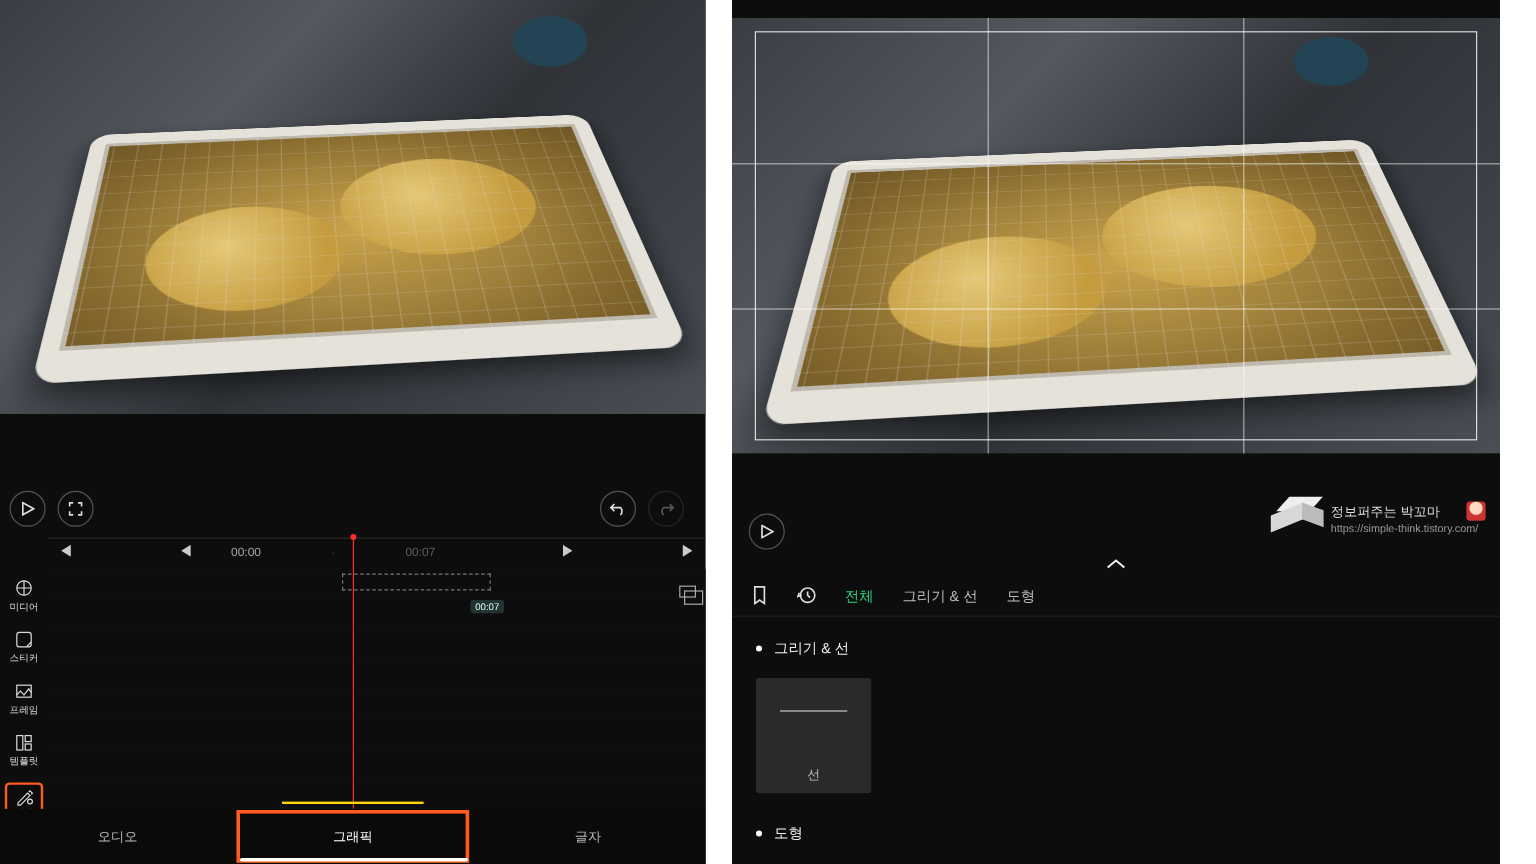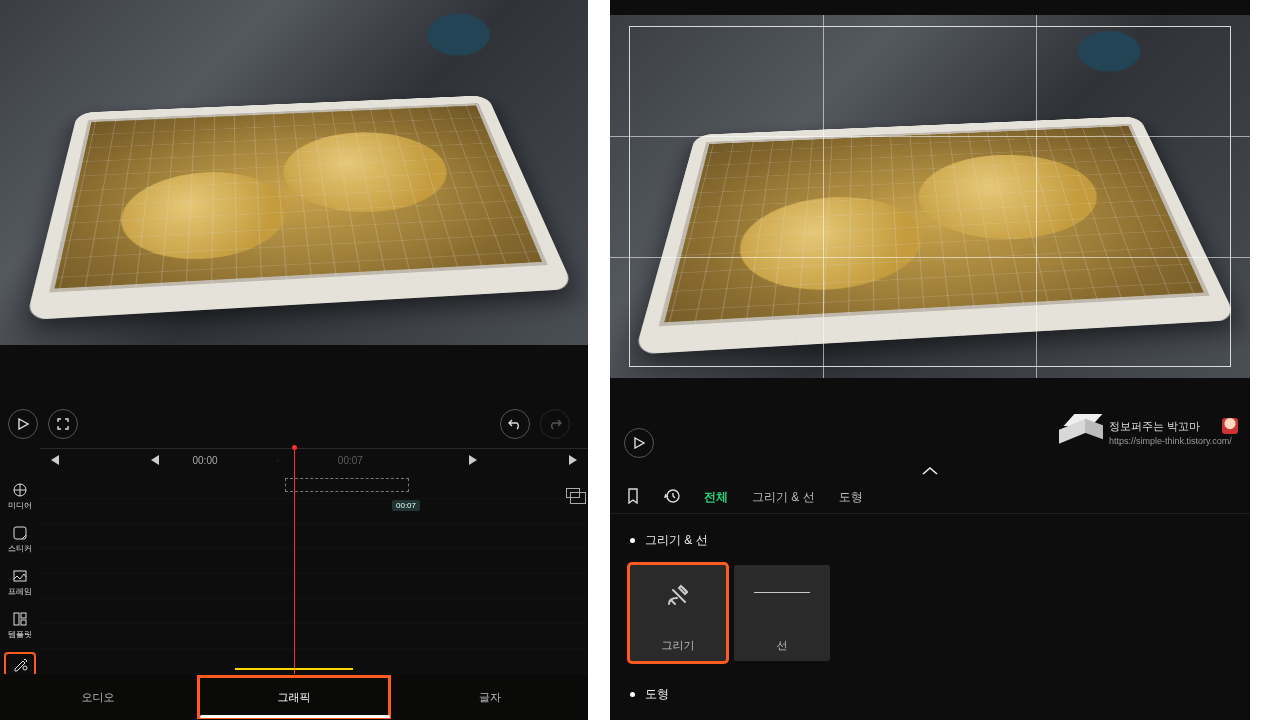--- a/index.html
+++ b/index.html
@@ -82,21 +82,21 @@
   .credit .cube .a { width: 28px; height: 14px; transform: skewY(-22deg); left: 4px; top: 14px; }
   .credit .cube .b { width: 18px; height: 14px; transform: skewY(20deg); left: 30px; top: 12px; background: #bcbcbc; }
   .credit .cube .c { width: 28px; height: 12px; transform: skewX(-42deg); left: 14px; top: 4px; background: #efefef; }
   .credit .txt small { color: #999; font-size: 9px; }
   .credit .avatar { width: 16px; height: 16px; border-radius: 3px;
     background: radial-gradient(circle at 50% 35%, #ffd9c2 0 5px, #c33 6px 100%); }
 
   .chev { position: absolute; left: 50%; top: 462px; transform: translateX(-50%); color: #eee; }
   .filterbar { position: absolute; left: 0; right: 0; top: 482px; height: 32px; display: flex; align-items: center; gap: 24px; padding: 0 16px; color: #bbb; font-size: 12px; border-bottom: 1px solid #1f1f1f; }
   .filterbar .ficon { color: #ddd; }
-  .filterbar .fitem.active { color: #27d07a; font-weight: bold; }
+  .filterbar .fitem.active { color: #27d07a; }
 
   .section { position: absolute; left: 0; right: 0; color: #eee; font-size: 12px; }
   .section.s1 { top: 524px; }
   .section.s2 { top: 678px; }
   .section .title { padding: 8px 20px; display: flex; align-items: center; gap: 10px; }
   .section .title::before { content: ""; width: 5px; height: 5px; border-radius: 50%; background: #fff; }
   .cards { display: flex; gap: 8px; padding: 8px 20px; }
   .card { width: 96px; height: 96px; background: #2a2a2a; border-radius: 2px; display: flex; flex-direction: column; align-items: center; justify-content: flex-end; color: #bdbdbd; font-size: 11px; padding-bottom: 8px; position: relative; gap: 14px; }
   .card.hl { outline: 3px solid #ff5a1f; outline-offset: 0; }
   .card .glyph { flex: 1; display: flex; align-items: center; justify-content: center; color: #c8c8c8; }
@@ -274,29 +274,20 @@
         </svg>
     </span>
     <span class="fitem active">전체</span>
     <span class="fitem">그리기 &amp; 선</span>
     <span class="fitem">도형</span>
   </div>
 
   <div class="section s1">
     <div class="title">그리기 &amp; 선</div>
     <div class="cards">
-      <div class="card hl">
-        <div class="glyph">
-          <svg width="34" height="34" viewBox="0 0 34 34">
-              <path d="M8 26c0-5 4-6 8-6M12 12l12 12M22 10l4 4M10 22l4 4" fill="none" stroke="currentColor" stroke-width="2" stroke-linecap="round"></path>
-              <path d="M20 8l6 6-2 2-6-6z" fill="none" stroke="currentColor" stroke-width="2"></path>
-            </svg>
-        </div>
-        <span>그리기</span>
-      </div>
       <div class="card">
         <div class="glyph" style="width:100%">
             <div class="line"></div>
           </div>
         <span>선</span>
       </div>
     </div>
   </div>
 
   <div class="section s2">

